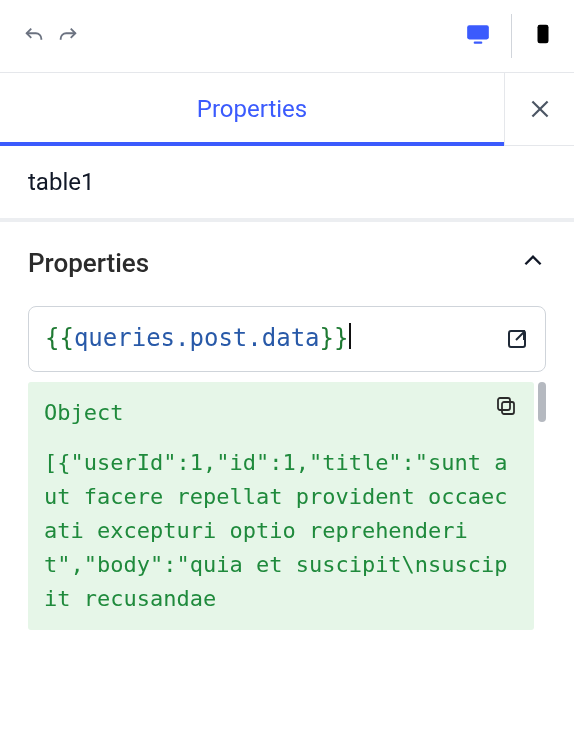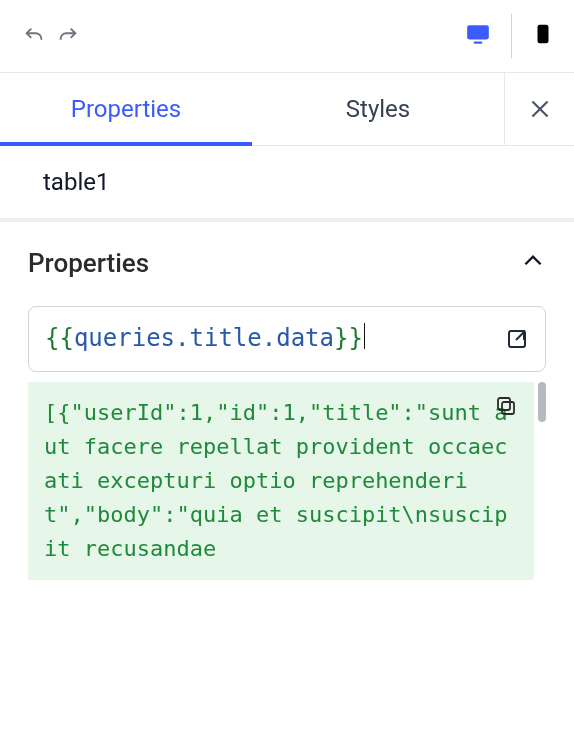--- a/index.html
+++ b/index.html
@@ -55,21 +55,21 @@
     display: flex;
     align-items: center;
     justify-content: center;
     border-left: 1px solid #e5e7eb;
     cursor: pointer;
     color: #4b5563;
   }
   .close-cell svg { width: 26px; height: 26px; stroke: currentColor; stroke-width: 2; fill: none; }
 
   .name-row {
-    padding: 22px 43px;
+    padding: 22px 28px;
     border-bottom: 4px solid #eceef1;
     font-size: 24px;
     color: #111827;
   }
 
   .section {
     padding: 26px 28px 0 28px;
   }
   .section-header {
     display: flex;
@@ -202,21 +202,20 @@
       <svg viewBox="0 0 24 24">
           <rect x="6" y="2" width="12" height="20" rx="2.5"></rect>
           <line x1="11" y1="19" x2="13" y2="19"></line>
         </svg>
     </span>
   </div>
 </div>
 
 <div class="tabs-row">
   <div class="tab active">Properties</div>
-  <div class="tab">Styles</div>
   <div class="close-cell">
     <svg viewBox="0 0 24 24">
         <line x1="5" y1="5" x2="19" y2="19"></line>
         <line x1="19" y1="5" x2="5" y2="19"></line>
       </svg>
   </div>
 </div>
 
 <div class="name-row">table1</div>
 
@@ -225,37 +224,38 @@
     <span class="section-title">Properties</span>
     <span class="chev">
       <svg viewBox="0 0 24 24">
           <polyline points="5 15 12 8 19 15"></polyline>
         </svg>
     </span>
   </div>
 
 
   <div class="code-input-wrap">
-    <span class="code-text"><span class="brace">{{</span><span class="expr">queries.title.data</span><span class="brace">}}</span><span class="caret"></span></span>
+    <span class="code-text"><span class="brace">{{</span><span class="expr">queries.post.data</span><span class="brace">}}</span><span class="caret"></span></span>
     <span class="expand-icon">
       <svg viewBox="0 0 24 24">
           <rect x="4" y="4" width="16" height="16" rx="2"></rect>
           <path d="M10 4l9 0 0 9"></path>
           <line x1="19" y1="5" x2="11" y2="13"></line>
         </svg>
     </span>
   </div>
 </div>
 
 <div class="preview-wrap">
   <div class="preview-box">
     <span class="copy-icon">
       <svg viewBox="0 0 24 24">
           <rect x="8" y="8" width="12" height="12" rx="2"></rect>
           <rect x="4" y="4" width="12" height="12" rx="2"></rect>
         </svg>
     </span>
+    <span class="preview-type">Object</span>
     <div class="preview-body">[{"userId":1,"id":1,"title":"sunt aut facere repellat provident occaecati excepturi optio reprehenderit","body":"quia et suscipit\nsuscipit recusandae</div>
   </div>
   <div class="scroll-track">
     <div class="scroll-thumb"></div>
   </div>
 </div>
 
 </body></html>

